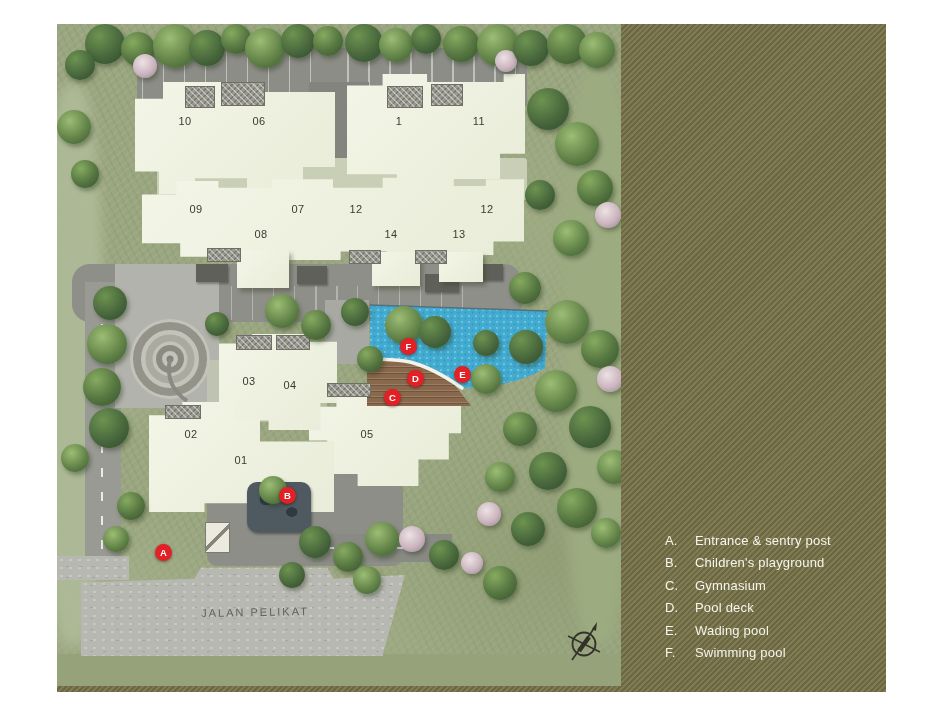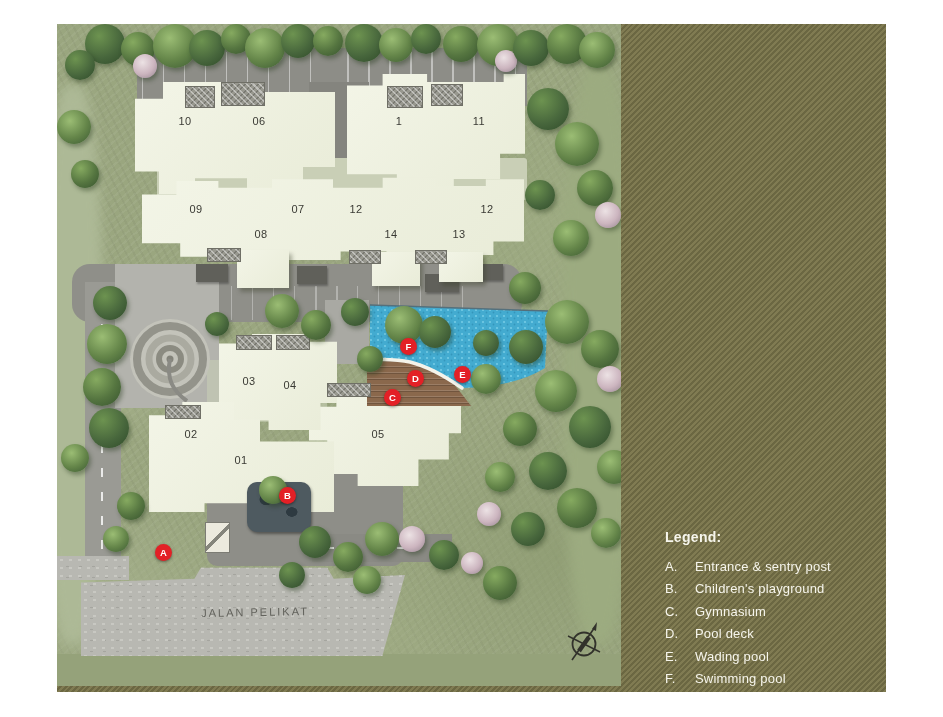--- a/index.html
+++ b/index.html
@@ -229,41 +229,40 @@
     <span class="bnum" style="left:229px;top:179px;">07</span>
     <span class="bnum" style="left:287px;top:179px;">12</span>
     <span class="bnum" style="left:418px;top:179px;">12</span>
     <span class="bnum" style="left:192px;top:204px;">08</span>
     <span class="bnum" style="left:322px;top:204px;">14</span>
     <span class="bnum" style="left:390px;top:204px;">13</span>
     <span class="bnum" style="left:180px;top:351px;">03</span>
     <span class="bnum" style="left:221px;top:355px;">04</span>
     <span class="bnum" style="left:122px;top:404px;">02</span>
     <span class="bnum" style="left:172px;top:430px;">01</span>
-    <span class="bnum" style="left:309px;top:404px;">05</span>
+    <span class="bnum" style="left:298px;top:404px;">05</span>
 
     <div class="marker" style="left:98px;top:520px;">A</div>
     <div class="marker" style="left:222px;top:463px;">B</div>
     <div class="marker" style="left:327px;top:365px;">C</div>
     <div class="marker" style="left:350px;top:346px;">D</div>
     <div class="marker" style="left:397px;top:342px;">E</div>
     <div class="marker" style="left:343px;top:314px;">F</div>
 
     <svg style="left:505px;top:596px;z-index:26;" width="46" height="48" viewBox="0 0 46 48">
       <circle cx="22" cy="24" r="11.5" fill="none" stroke="#32322b" stroke-width="1.8"></circle>
       <line x1="10" y1="40" x2="33" y2="7" stroke="#32322b" stroke-width="1.6"></line>
       <polygon points="30,9 35,2 34,11" fill="#32322b"></polygon>
       <line x1="6" y1="16" x2="38" y2="32" stroke="#32322b" stroke-width="1.4"></line>
       <line x1="17" y1="31" x2="27" y2="17" stroke="#32322b" stroke-width="4.5"></line>
     </svg>
   </div>
 
   <div class="legend-panel">
     <div class="legend">
-      <div class="legend-title">Legend:</div>
       <div class="legend-row">
         <span class="legend-key">A.</span>
         <span class="legend-label">Entrance &amp; sentry post</span>
       </div>
       <div class="legend-row">
         <span class="legend-key">B.</span>
         <span class="legend-label">Children's playground</span>
       </div>
       <div class="legend-row">
         <span class="legend-key">C.</span>

